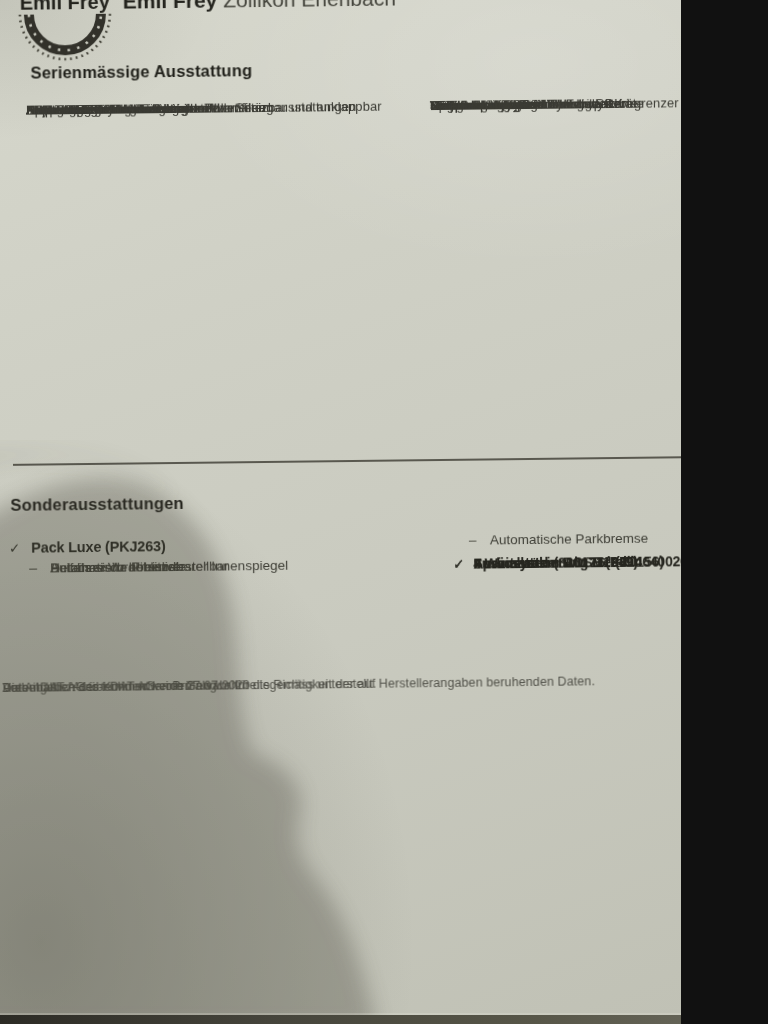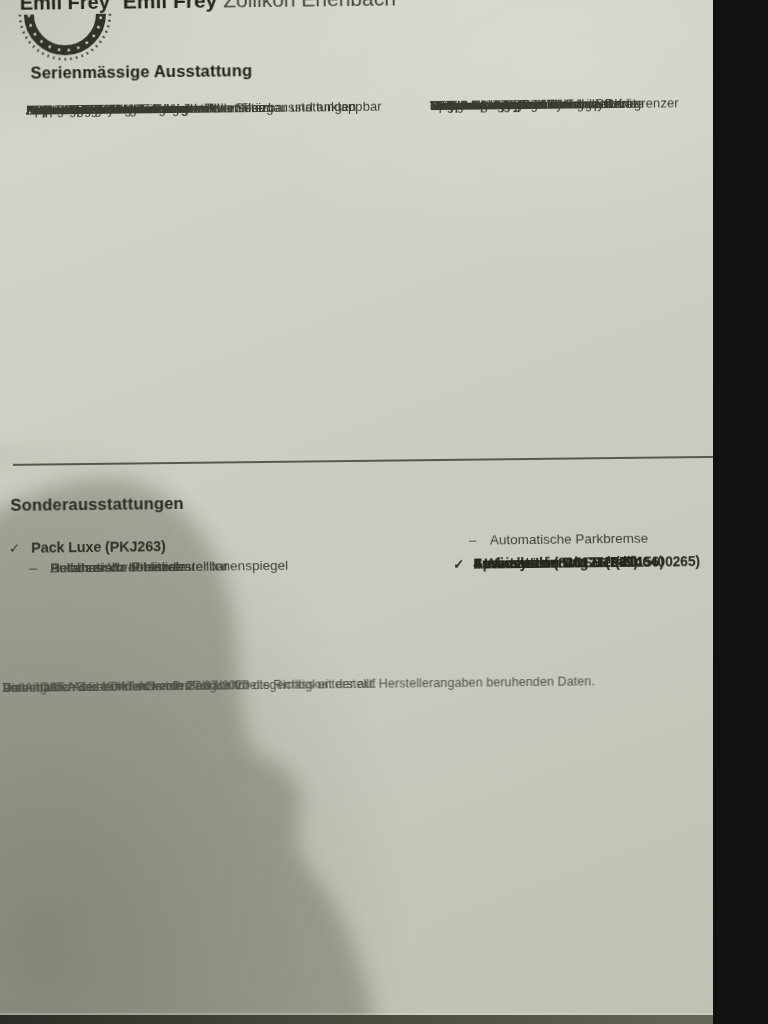--- a/index.html
+++ b/index.html
@@ -4,21 +4,20 @@
 <style>
   html,body{margin:0;padding:0;background:#111;}
   .photo{
     position:relative;width:681px;height:1024px;overflow:hidden;
     font-family:"Liberation Sans",sans-serif;
     background:
       radial-gradient(500px 300px at 78% 6%, rgba(255,255,255,0.14), rgba(255,255,255,0) 70%),
       radial-gradient(300px 200px at 0% 0%, rgba(40,40,30,0.10), rgba(40,40,30,0) 70%),
       radial-gradient(520px 680px at 6% 92%, rgba(55,53,44,0.26), rgba(55,53,44,0) 72%),
       linear-gradient(160deg,#d6d7cc 0%,#cfd0c5 30%,#c9cabf 60%,#c0c1b5 100%);
-    padding-left: 32px;
   }
   .doc{
     position:absolute;inset:0;
     transform:rotate(-0.65deg);transform-origin:0px 465px;
     filter:blur(0.3px);
     color:#3b3b34;
   }
   .doc *{position:absolute;margin:0;padding:0;}
   .logo-wrap{left:18px;top:-40px;width:104px;height:112px;}
   .title{left:128px;top:-9px;width:560px;font-size:21px;line-height:24px;

